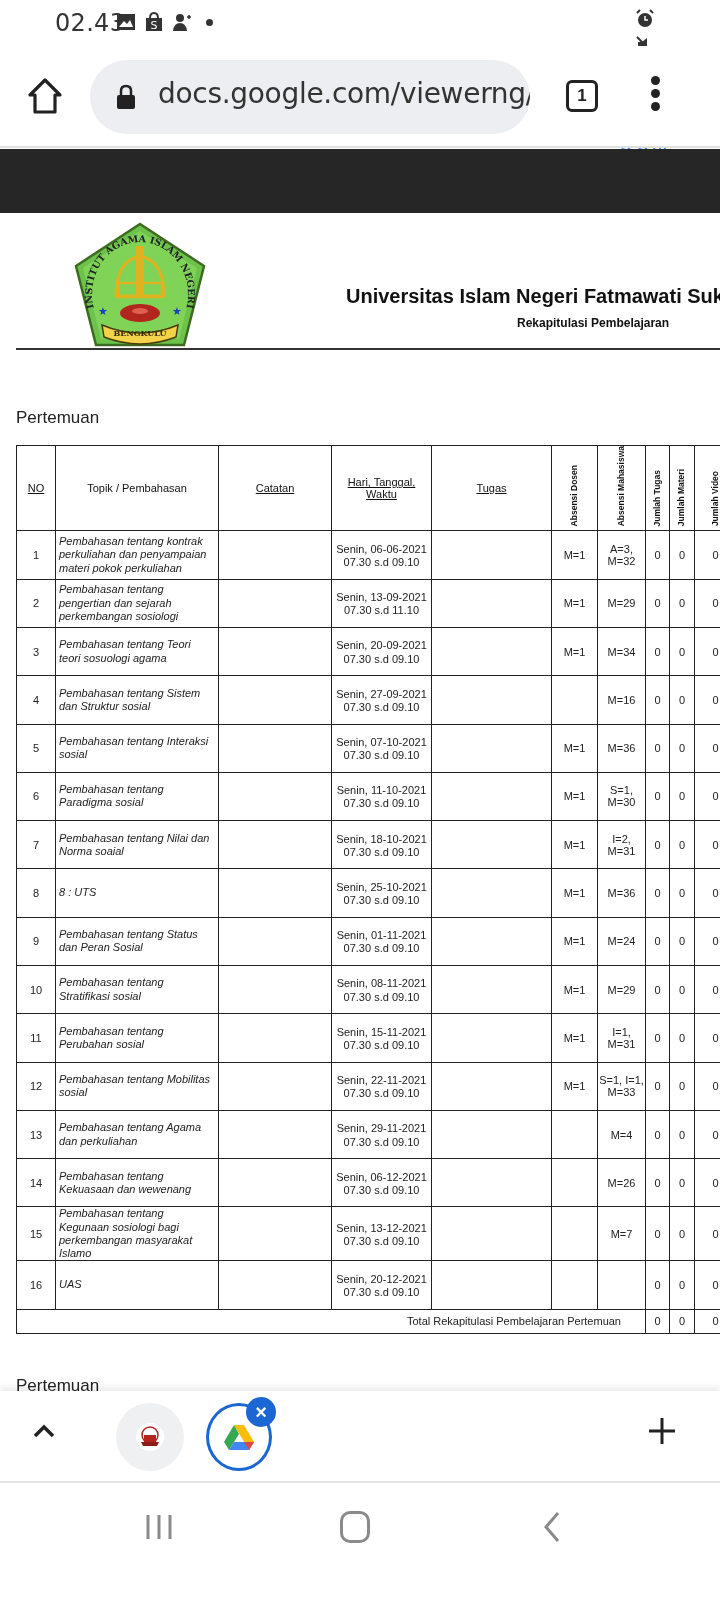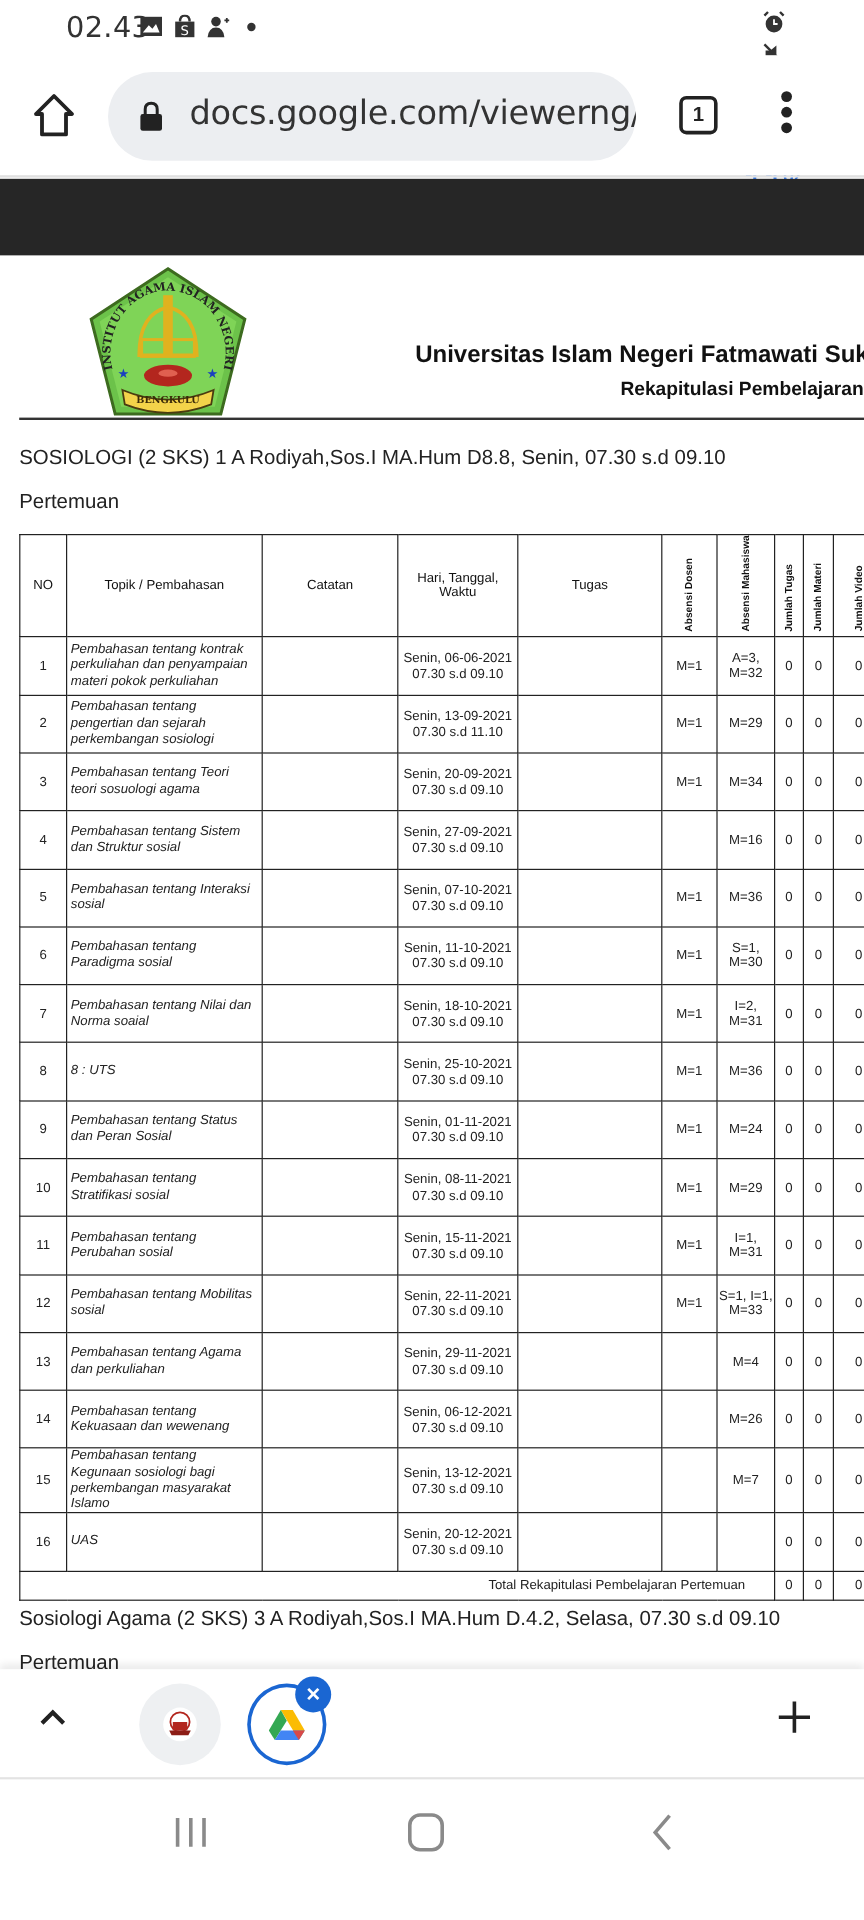--- a/index.html
+++ b/index.html
@@ -28,29 +28,29 @@
   .menu-btn span { display: block; width: 9px; height: 9px; border-radius: 50%; background: #222; margin: 0 auto 4px; }
   .urlbar-divider { position: absolute; left: 0; top: 146px; width: 720px; height: 2px; background: #e0e0e0; }
 
   
   .viewer-bar { position: absolute; left: 0; top: 149px; width: 720px; height: 64px; background: #262626; }
 
   
   .doc { position: absolute; left: 0; top: 213px; width: 720px; height: 1178px; background: #fff; overflow: hidden; }
   .logo { position: absolute; left: 72px; top: 8px; width: 136px; height: 128px; }
   .uni-title { position: absolute; left: 346px; top: 72px; font-size: 20px; font-weight: bold; color: #111; white-space: nowrap; }
-  .doc-subtitle { position: absolute; left: 517px; top: 103px; font-size: 16px; font-weight: bold; color: #111; white-space: nowrap; }
+  .doc-subtitle { position: absolute; left: 517px; top: 103px; font-size: 12px; font-weight: bold; color: #111; white-space: nowrap; }
   .header-rule { position: absolute; left: 16px; top: 135px; width: 704px; height: 2px; background: #333; }
   .course-line { position: absolute; left: 16px; top: 159px; font-size: 17px; color: #222; white-space: nowrap; }
   .pertemuan { position: absolute; left: 16px; top: 195px; font-size: 17px; color: #222; }
 
   table.rekap { position: absolute; left: 16px; top: 232px; border-collapse: collapse; table-layout: fixed; width: 720px; }
   table.rekap td, table.rekap th { border: 1.5px solid #222; font-weight: normal; overflow: hidden; }
   table.rekap th { height: 76px; font-size: 11px; color: #111; }
-  th.bold { font-weight: bold; }
+  th.bold { font-weight: bold; text-decoration: underline; }
   th.vert { vertical-align: bottom; padding-bottom: 4px; }
   th.vert div { writing-mode: vertical-rl; transform: rotate(180deg); font-size: 8.5px; font-weight: bold; line-height: 1.1; margin: 0 auto; white-space: nowrap; text-align: center; }
   table.rekap td { height: 48.3px; font-size: 11px; vertical-align: middle; }
   td.no { text-align: center; font-size: 11px; }
   td.topik { font-size: 8.6px; padding: 0 3px; line-height: 1.2; vertical-align: middle; color: #222; font-style: italic; }
   td.tgl { text-align: center; font-size: 11px; line-height: 1.2; vertical-align: top; padding-top: 2px; color: #222; }
   td.small { text-align: center; font-size: 8.2px; color: #222; }
   td.small.top { vertical-align: middle; }
   td.num { text-align: center; font-size: 11px; }
   tr.total td { height: 24px; }
@@ -166,21 +166,20 @@
     <text x="26" y="94" font-size="11" fill="#1a3fbf">★</text>
     <text x="100" y="94" font-size="11" fill="#1a3fbf">★</text>
     <path d="M30 104 Q68 120 106 104 L104 116 Q68 130 32 116 Z" fill="#f3d34a" stroke="#4a3b10" stroke-width="1.5"></path>
     <text x="68" y="115" font-size="8" font-weight="bold" fill="#3a2a08" text-anchor="middle" font-family="DejaVu Serif, serif">BENGKULU</text>
   </svg>
 
   <div class="uni-title">Universitas Islam Negeri Fatmawati Sukarno</div>
   <div class="doc-subtitle">Rekapitulasi Pembelajaran</div>
   <div class="header-rule"></div>
 
-  <div class="course-line">SOSIOLOGI (2 SKS) 1 A Rodiyah,Sos.I  MA.Hum D8.8, Senin, 07.30 s.d 09.10</div>
   <div class="pertemuan">Pertemuan</div>
 
   <table class="rekap">
     <colgroup>
       <col style="width:39px">
         <col style="width:163px">
         <col style="width:113px">
         <col style="width:100px">
         <col style="width:120px">
         <col style="width:46px">
@@ -458,21 +457,20 @@
     <tfoot>
       <tr class="total">
         <td colspan="7" class="total-label">Total Rekapitulasi Pembelajaran Pertemuan</td>
         <td class="num">0</td>
         <td class="num">0</td>
         <td class="num">0</td>
       </tr>
     </tfoot>
   </table>
 
-  <div class="course2">Sosiologi Agama (2 SKS) 3 A Rodiyah,Sos.I  MA.Hum D.4.2, Selasa, 07.30 s.d 09.10</div>
   <div class="pertemuan2">Pertemuan</div>
 </div>
 
 <div class="tabstrip">
   <svg class="chev-up" viewBox="0 0 24 20">
       <path d="M3 15 L12 6 L21 15" stroke="#222" stroke-width="3.5" fill="none"></path>
     </svg>
   <div class="tab-thumb1">
     <div class="inner">
       <svg viewBox="0 0 28 28" width="28" height="28">

